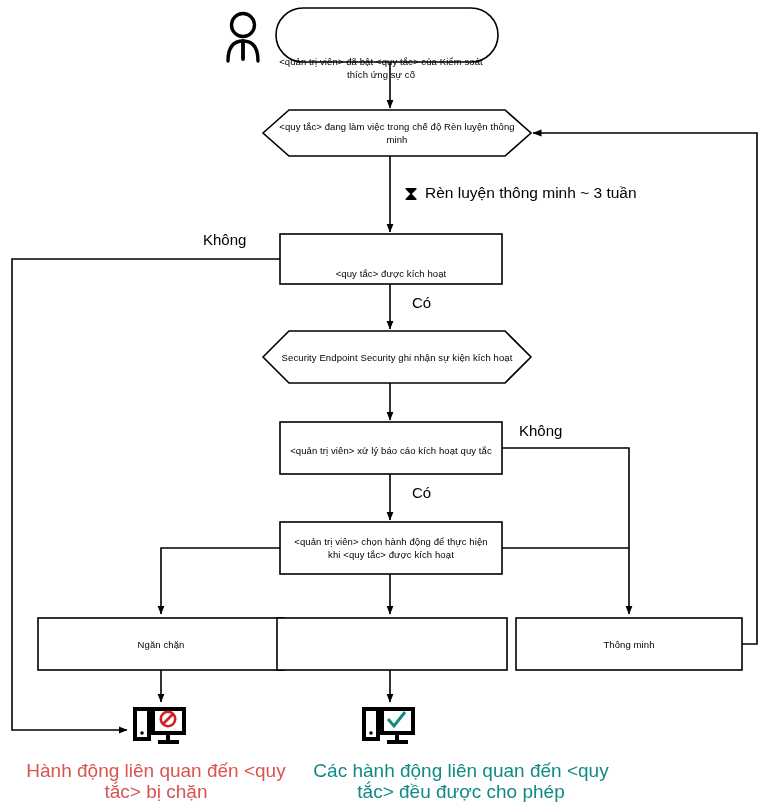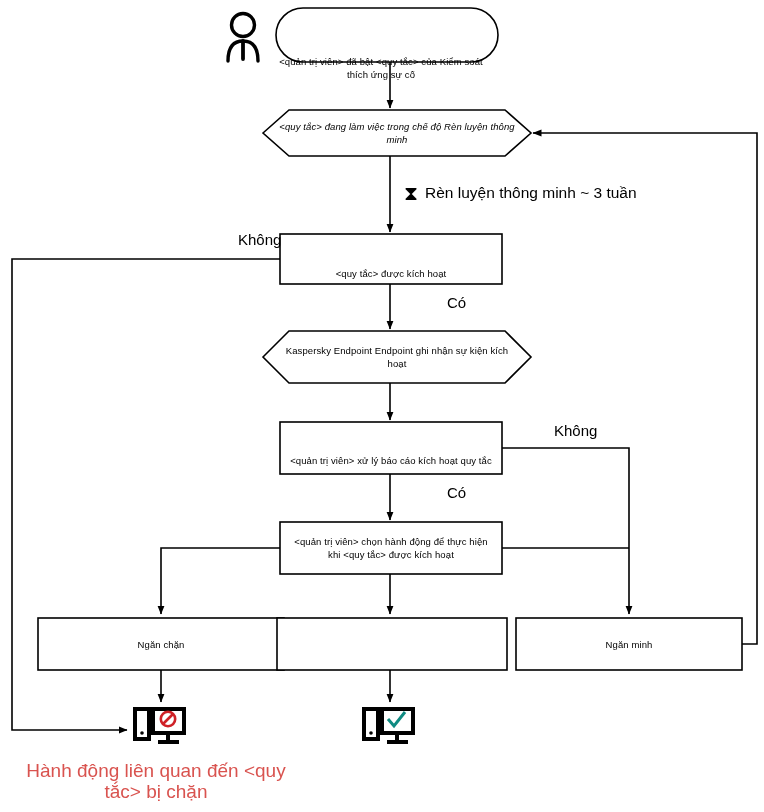--- a/index.html
+++ b/index.html
@@ -35,21 +35,20 @@
     line-height: 13px;
     letter-spacing: 0.1px;
     color: #000;
     pointer-events: none;
   }
   .edge-label {
     position: absolute;
     font-size: 15px;
     color: #000;
     white-space: nowrap;
-    margin-left: 35px;
   }
   .timer-label {
     position: absolute;
     font-size: 15.5px;
     color: #000;
     white-space: nowrap;
     display: flex;
     align-items: center;
     gap: 7px;
   }
@@ -141,44 +140,45 @@
       <rect x="364" y="709" width="14" height="30" fill="none" stroke="#000" stroke-width="4"></rect>
       <circle cx="371" cy="733" r="1.8" fill="#000"></circle>
       <rect x="382" y="709" width="31" height="24" fill="none" stroke="#000" stroke-width="4"></rect>
       <path d="M397,733 L397,741 M387,742 L408,742" stroke="#000" stroke-width="4"></path>
       <path d="M388,719 L394,726 L405,712" fill="none" stroke="#0f8b82" stroke-width="3"></path>
     </g>
   </svg>
 
   <div class="node-text" style="left:276px; top:8px; width:210px; height:44px;margin-top:38px;">&lt;quản trị viên&gt; đã bật &lt;quy tắc&gt; của Kiểm soát thích ứng sự cố</div>
 
-  <div class="node-text" style="left:275px; top:110px; width:244px; height:46px;font-style:italic;">&lt;quy tắc&gt; đang làm việc trong chế độ Rèn luyện thông minh</div>
+  <div class="node-text" style="left:275px; top:110px; width:244px; height:46px;">&lt;quy tắc&gt; đang làm việc trong chế độ Rèn luyện thông minh</div>
 
   <div class="node-text" style="left:285px; top:248px; width:212px; height:50px;">&lt;quy tắc&gt; được kích hoạt</div>
 
-  <div class="node-text" style="left:275px; top:331px; width:244px; height:52px;">Kaspersky Endpoint Endpoint ghi nhận sự kiện kích hoạt</div>
+  <div class="node-text" style="left:275px; top:331px; width:244px; height:52px;">Security Endpoint Security ghi nhận sự kiện kích hoạt</div>
 
-  <div class="node-text" style="left:288px; top:434px; width:206px; height:52px;">&lt;quản trị viên&gt; xử lý báo cáo kích hoạt quy tắc</div>
+  <div class="node-text" style="left:288px; top:424px; width:206px; height:52px;">&lt;quản trị viên&gt; xử lý báo cáo kích hoạt quy tắc</div>
 
   <div class="node-text" style="left:288px; top:522px; width:206px; height:52px;">&lt;quản trị viên&gt; chọn hành động để thực hiện khi &lt;quy tắc&gt; được kích hoạt</div>
 
   <div class="node-text" style="left:38px; top:618px; width:246px; height:52px;">Ngăn chặn</div>
 
 
-  <div class="node-text" style="left:516px; top:618px; width:226px; height:52px;">Ngăn minh</div>
+  <div class="node-text" style="left:516px; top:618px; width:226px; height:52px;">Thông minh</div>
 
   <div class="edge-label" style="left:203px; top:231px;">Không</div>
 
   <div class="edge-label" style="left:412px; top:294px;">Có</div>
 
   <div class="edge-label" style="left:519px; top:422px;">Không</div>
 
   <div class="edge-label" style="left:412px; top:484px;">Có</div>
 
   <div class="timer-label" style="left:404px; top:183px;">
     <span style="font-size:20px; line-height:20px;">⧗</span>
     <span>Rèn luyện thông minh ~ 3 tuần</span>
   </div>
 
   <div class="caption blocked" style="left:6px; top:760px; width:300px;">Hành động liên quan đến &lt;quy tắc&gt; bị chặn</div>
 
+  <div class="caption allowed" style="left:306px; top:760px; width:310px;">Các hành động liên quan đến &lt;quy tắc&gt; đều được cho phép</div>
 
 </div>
 
 </body></html>

